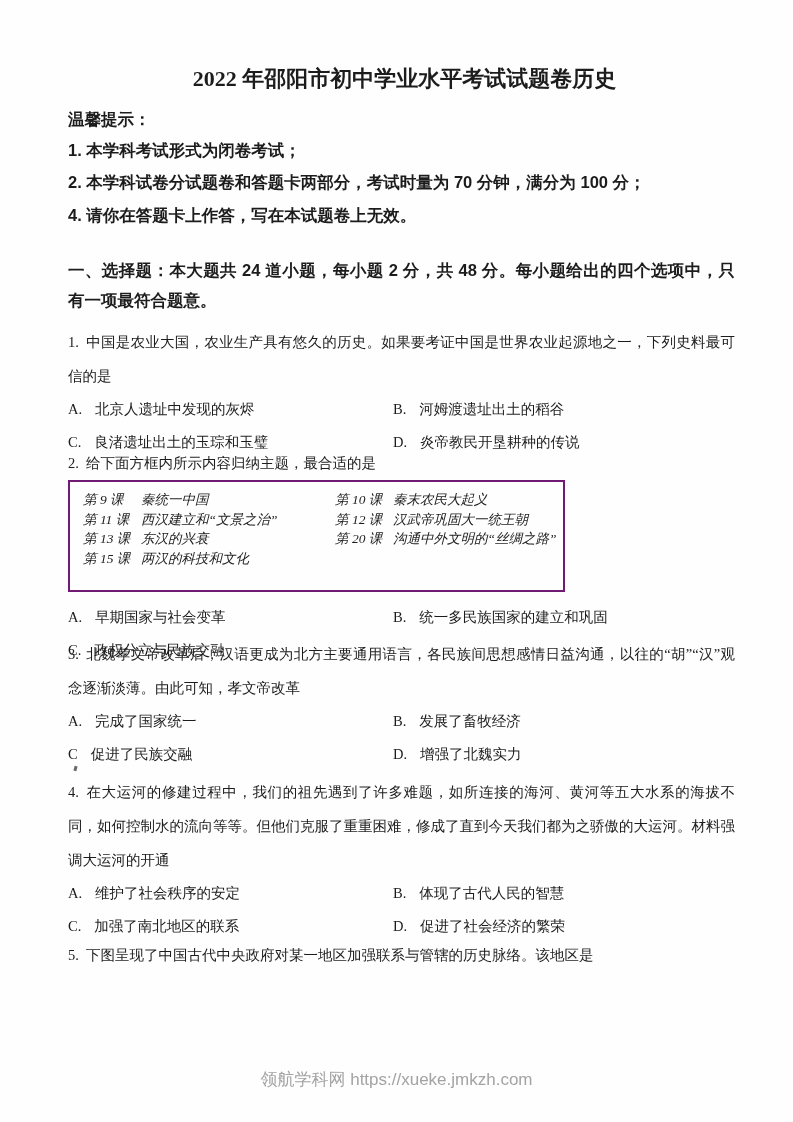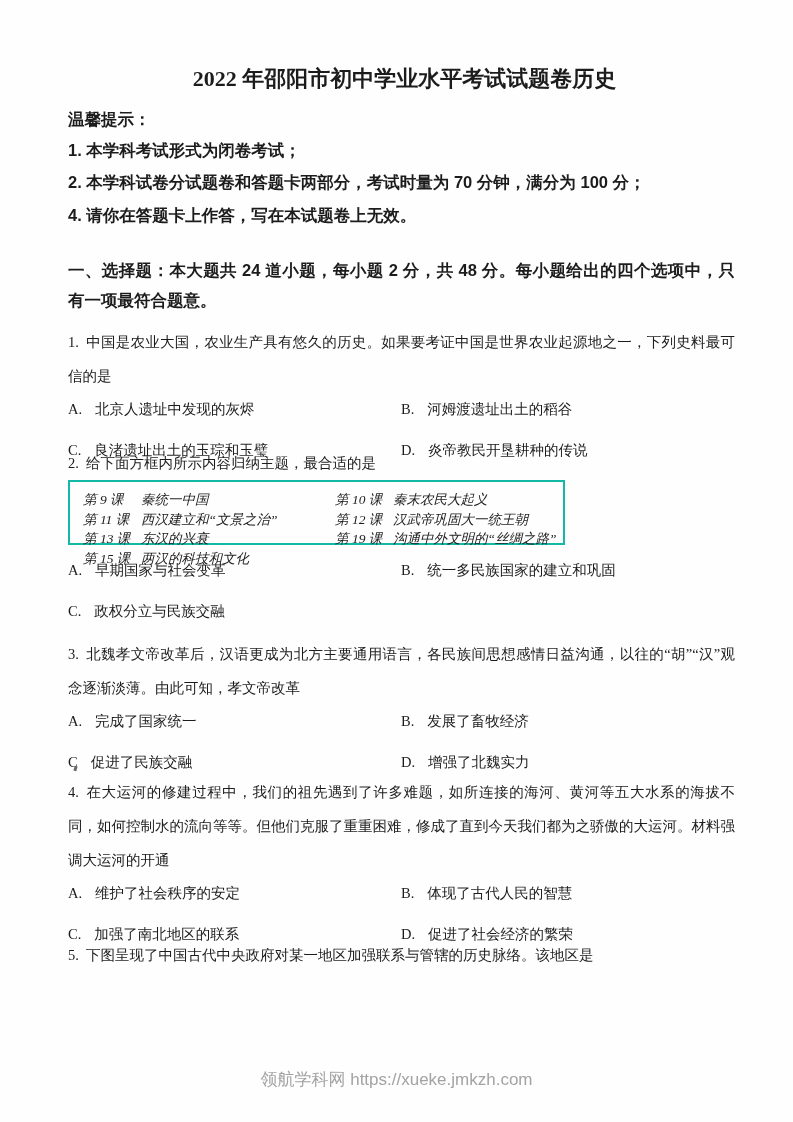--- a/index.html
+++ b/index.html
@@ -56,36 +56,35 @@
   .stem {
     line-height: 34px;
     text-align: justify;
   }
   .q-num { margin-right: 7px; }
 
   .options {
     display: grid;
     grid-template-columns: 325px 1fr;
     line-height: 33px;
-    gap: 8px;
   }
   .option .opt-label { margin-right: 13px; }
 
   .q1 { top: 325px; }
   .q2 { top: 446px; }
   .q3 { top: 637px; }
   .q4 { top: 775px; }
   .q5 { top: 938px; }
   .q3 .options, .q4 .options { margin-top: 0; }
 
   .lessons-box {
     margin-top: 0;
     width: 497px;
-    height: 65px;
-    border: 2px solid #14b8a6;
+    height: 112px;
+    border: 2px solid #701a75;
     padding: 8px 6px 4px 13px;
     display: grid;
     grid-template-columns: 252px 1fr;
     align-content: start;
     font-size: 13.5px;
     line-height: 19.5px;
     font-style: italic;
     font-family: "Liberation Serif", "DejaVu Serif", serif;
   }
   .lesson { white-space: nowrap; }
@@ -145,21 +144,21 @@
   <div class="abs question q2">
     <div class="stem">
       <span class="q-num">2.</span><span>给下面方框内所示内容归纳主题，最合适的是</span>
     </div>
     <div class="lessons-box">
       <div class="lesson"><span class="lesson-label">第 9 课</span><span class="lesson-title">秦统一中国</span></div>
       <div class="lesson"><span class="lesson-label">第 10 课</span><span class="lesson-title">秦末农民大起义</span></div>
       <div class="lesson"><span class="lesson-label">第 11 课</span><span class="lesson-title">西汉建立和“文景之治”</span></div>
       <div class="lesson"><span class="lesson-label">第 12 课</span><span class="lesson-title">汉武帝巩固大一统王朝</span></div>
       <div class="lesson"><span class="lesson-label">第 13 课</span><span class="lesson-title">东汉的兴衰</span></div>
-      <div class="lesson"><span class="lesson-label">第 19 课</span><span class="lesson-title">沟通中外文明的“丝绸之路”</span></div>
+      <div class="lesson"><span class="lesson-label">第 20 课</span><span class="lesson-title">沟通中外文明的“丝绸之路”</span></div>
       <div class="lesson"><span class="lesson-label">第 15 课</span><span class="lesson-title">两汉的科技和文化</span></div>
     </div>
     <div class="options q2-options">
       <div class="option"><span class="opt-label">A.</span><span class="opt-text">早期国家与社会变革</span></div>
       <div class="option"><span class="opt-label">B.</span><span class="opt-text">统一多民族国家的建立和巩固</span></div>
       <div class="option"><span class="opt-label">C.</span><span class="opt-text">政权分立与民族交融</span></div>
     </div>
   </div>
 
   <div class="abs question q3">

